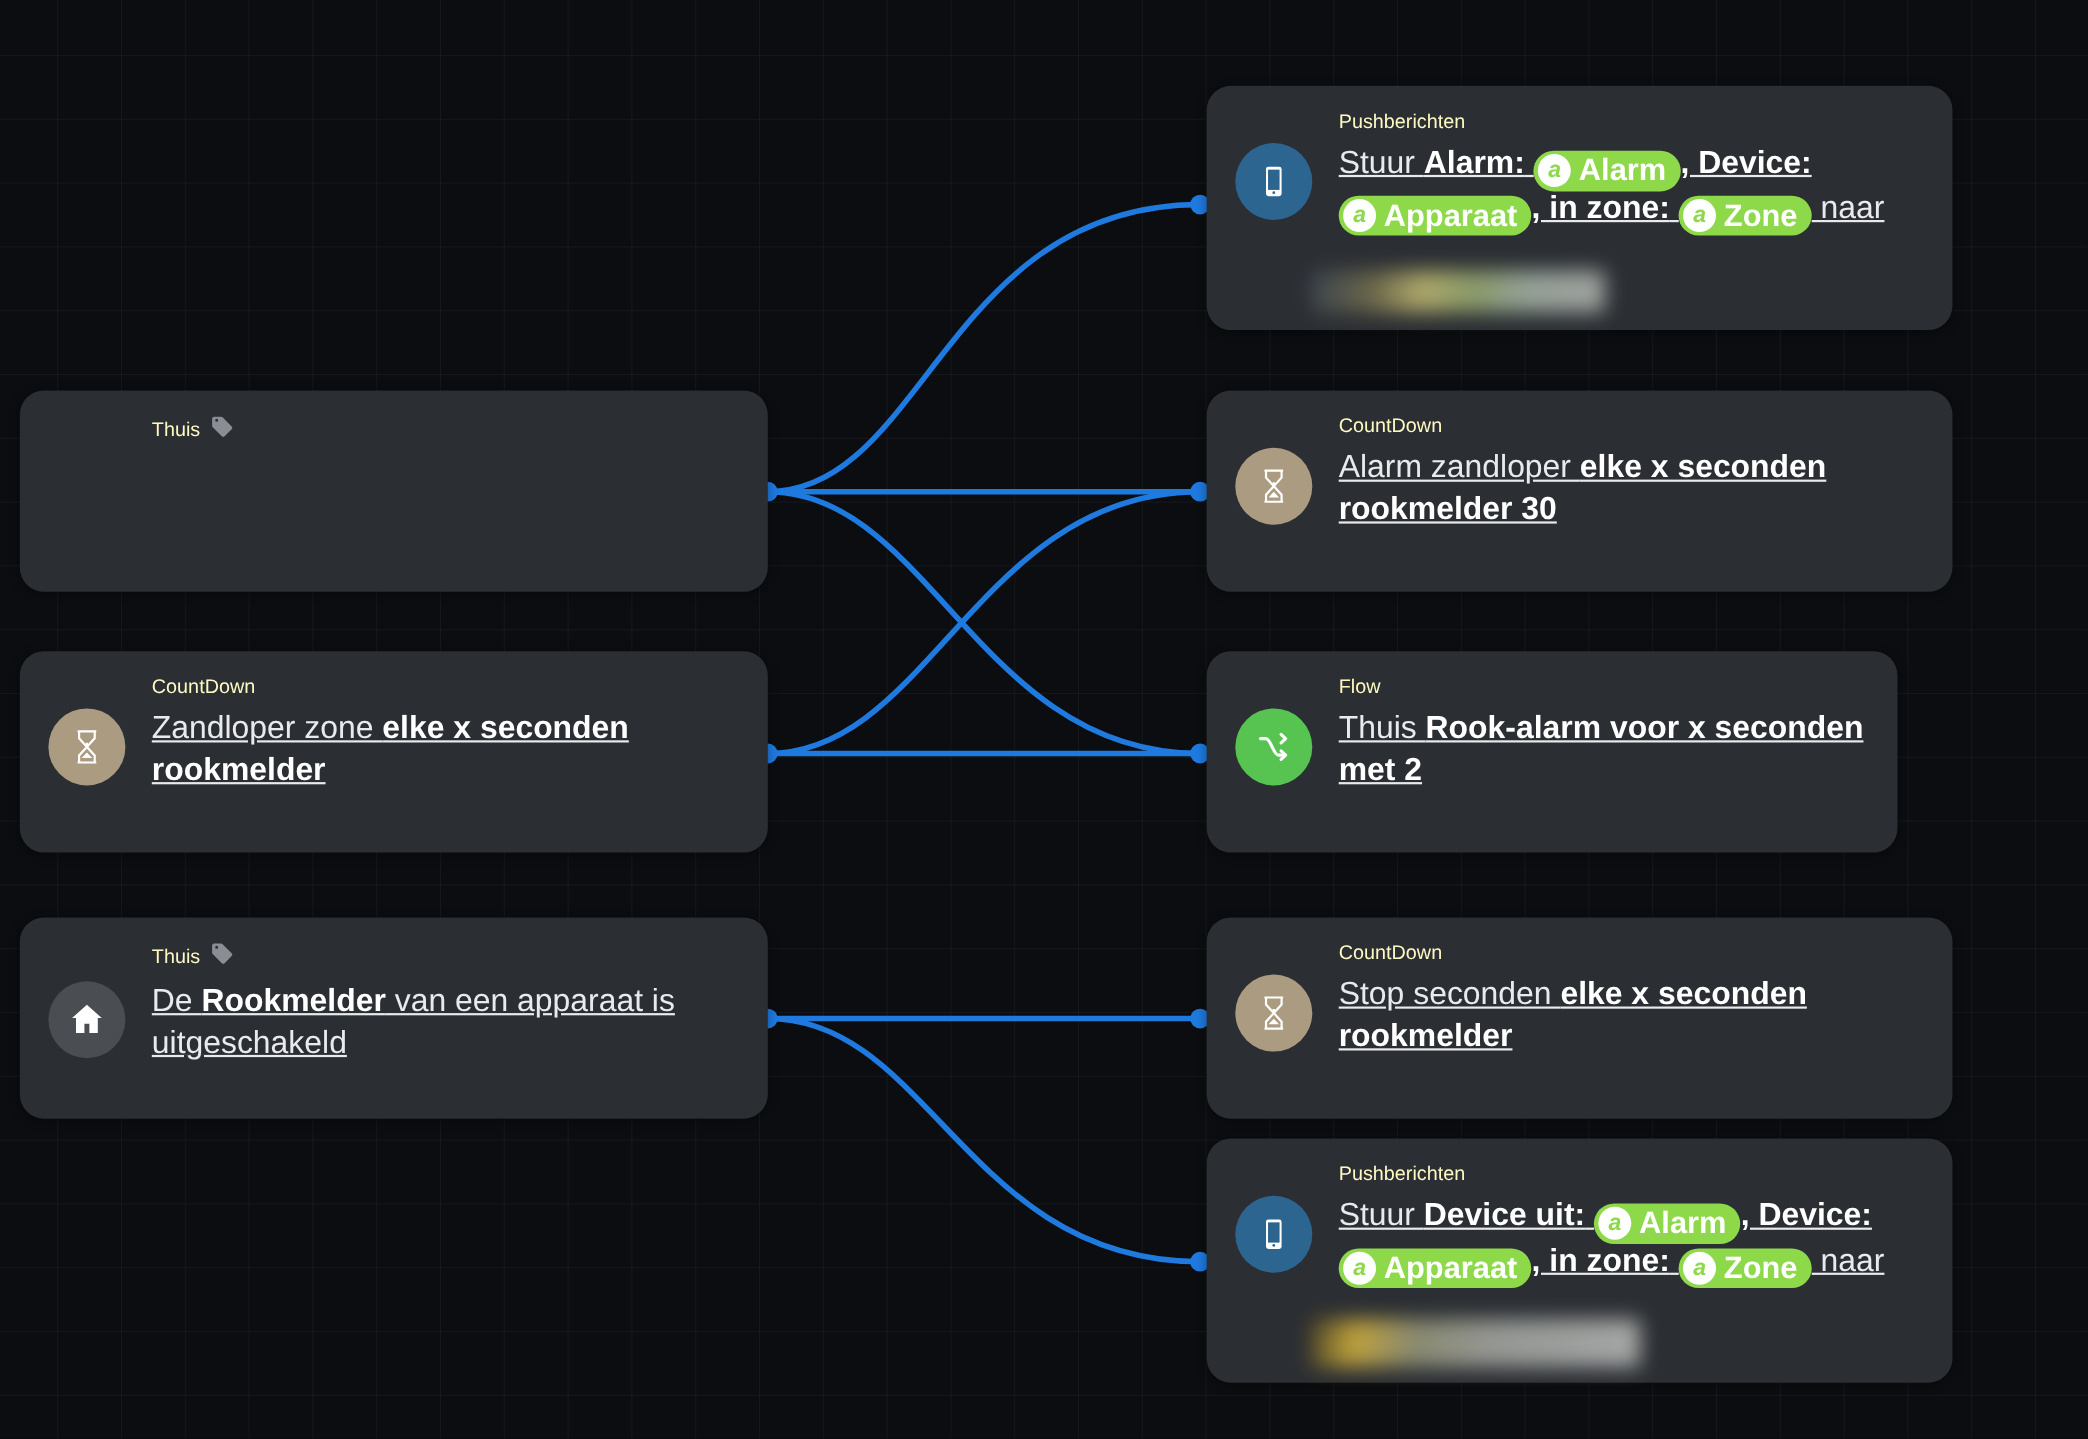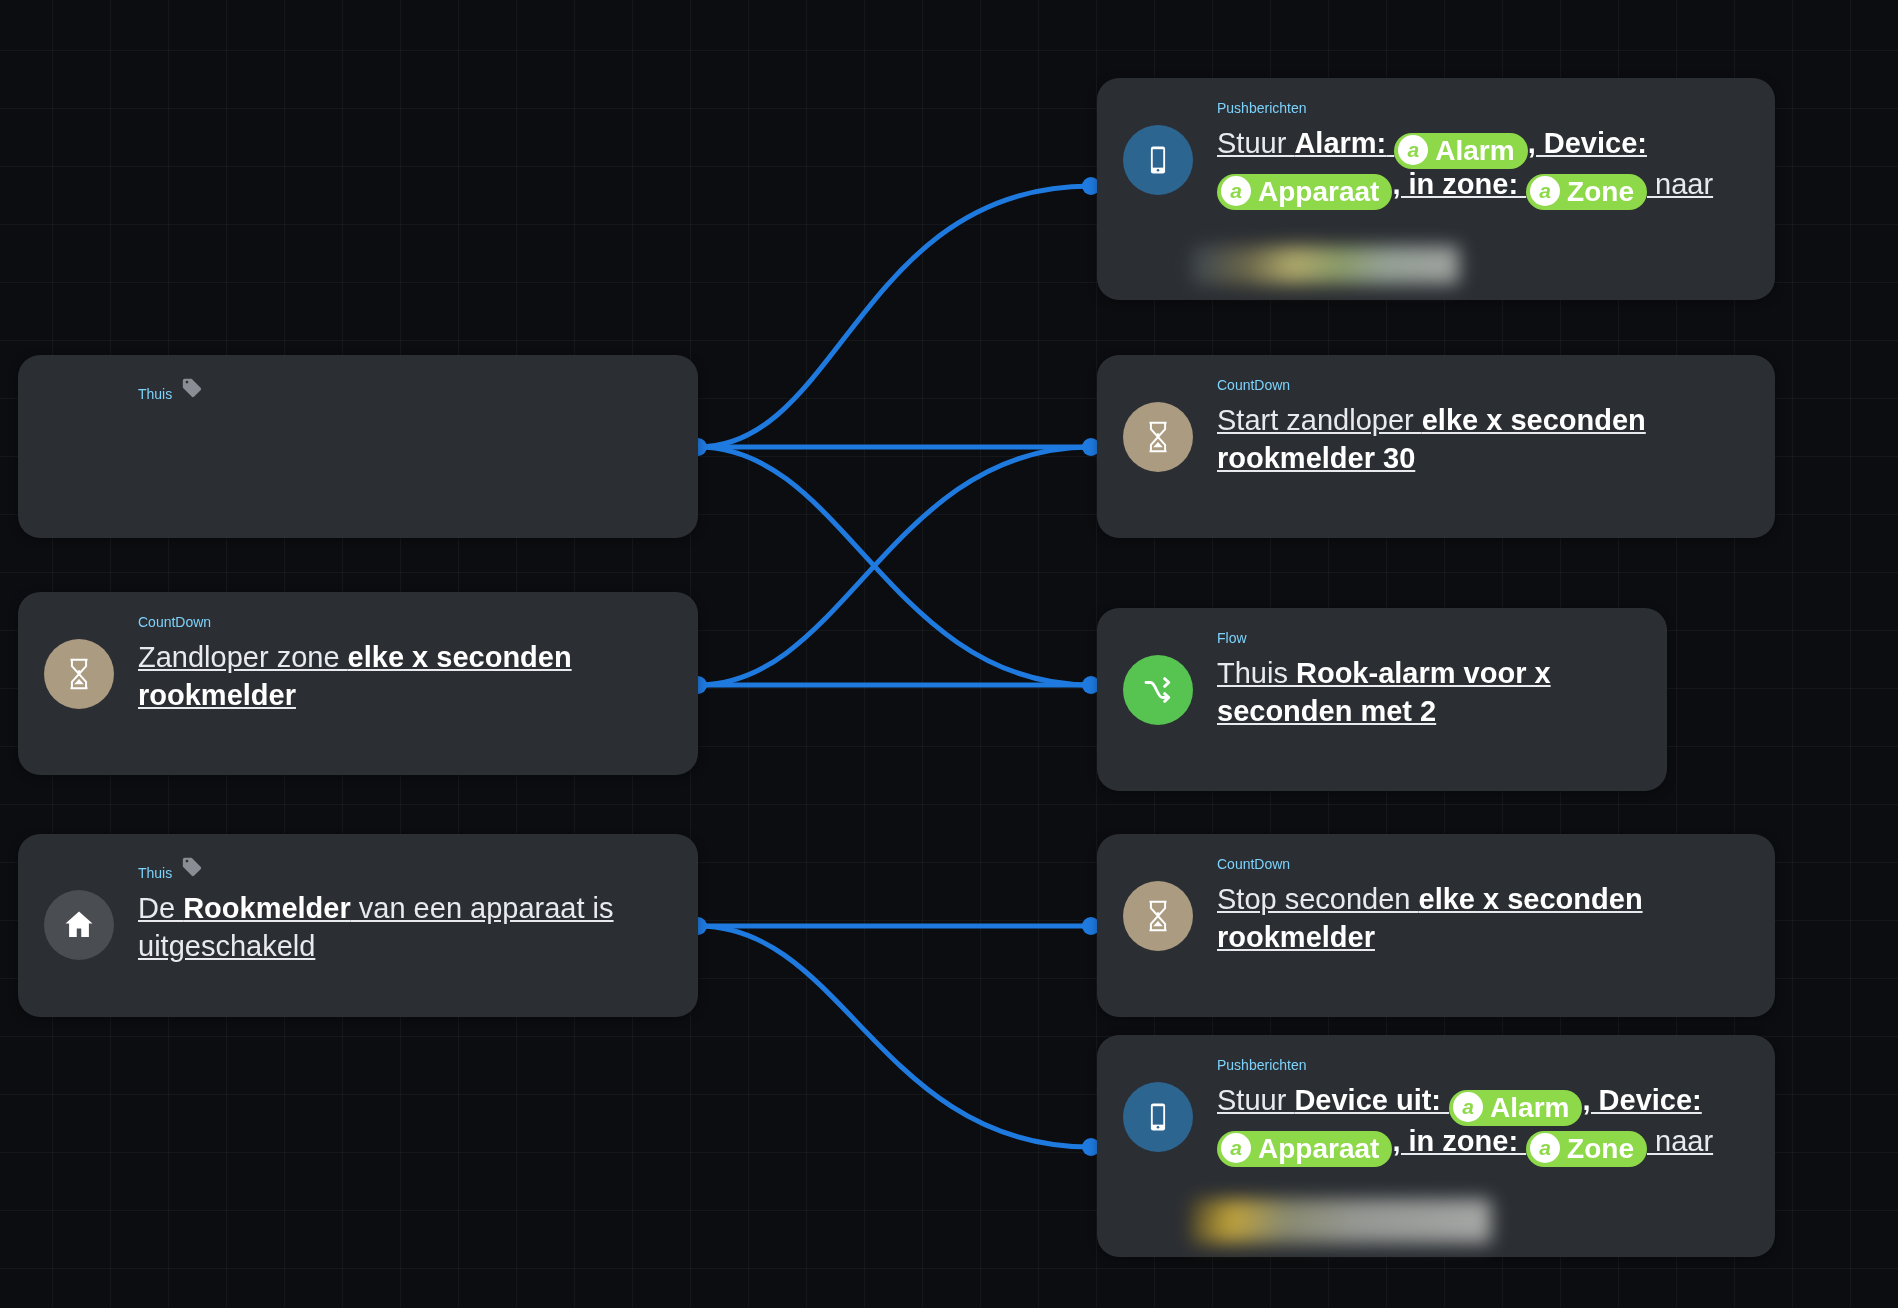--- a/index.html
+++ b/index.html
@@ -24,27 +24,27 @@
   .card {
     position: absolute;
     background: #2b2e33;
     border-radius: 22px;
     padding: 22px 26px 26px 26px;
     display: flex;
     flex-direction: column;
     box-shadow: 0 2px 10px rgba(0,0,0,0.35);
   }
   .card-header {
-    font-size: 14px;
-    color: #7dd3fc;
+    font-size: 18px;
+    color: #fef9c3;
     line-height: 1.2;
     margin-left: 94px;
     margin-bottom: 6px;
     display: flex;
-    align-items: flex-end;
+    align-items: center;
     gap: 9px;
     white-space: nowrap;
   }
   .card-body { display: flex; align-items: flex-start; gap: 24px; }
   .icon-circle {
     flex: 0 0 auto;
     width: 70px; height: 70px;
     border-radius: 50%;
     display: flex; align-items: center; justify-content: center;
     margin-top: 2px;
@@ -231,26 +231,26 @@
     </div>
     <div class="card-body">
       <div class="icon-circle ic-hourglass">
         <svg width="34" height="34" viewBox="0 0 24 24">
             <path fill="none" stroke="#ffffff" stroke-width="1.4" d="M6 2h12M6 22h12M7 2v4.5L12 12l5-5.5V2M7 22v-4.5L12 12l5 5.5V22"></path>
             <path fill="#ffffff" d="M8.6 19.2 12 15.6l3.4 3.6z"></path>
             <path fill="#ffffff" d="M11.2 9.4h1.6v3h-1.6z"></path>
           </svg>
       </div>
       <div class="card-text">
-        <span>Start zandloper </span><b>elke x seconden rookmelder 30</b>
-      </div>
-    </div>
-  </div>
-
-  <div class="card" style="left:1097px; top:608px; width:570px; height:183px;">
+        <span>Alarm zandloper </span><b>elke x seconden rookmelder 30</b>
+      </div>
+    </div>
+  </div>
+
+  <div class="card" style="left:1097px; top:592px; width:628px; height:183px;">
     <div class="card-header">
       <span>Flow</span>
     </div>
     <div class="card-body">
       <div class="icon-circle ic-flow">
         <svg width="36" height="36" viewBox="0 0 24 24">
             <g fill="none" stroke="#ffffff" stroke-width="1.9" stroke-linecap="round" stroke-linejoin="round">
               <path d="M4 7h3.2c3 0 4.6 10 7.6 10h3.6"></path>
               <path d="M16.4 4.4 19.2 7l-2.8 2.6"></path>
               <path d="M16.4 14.4 19.2 17l-2.8 2.6"></path>

